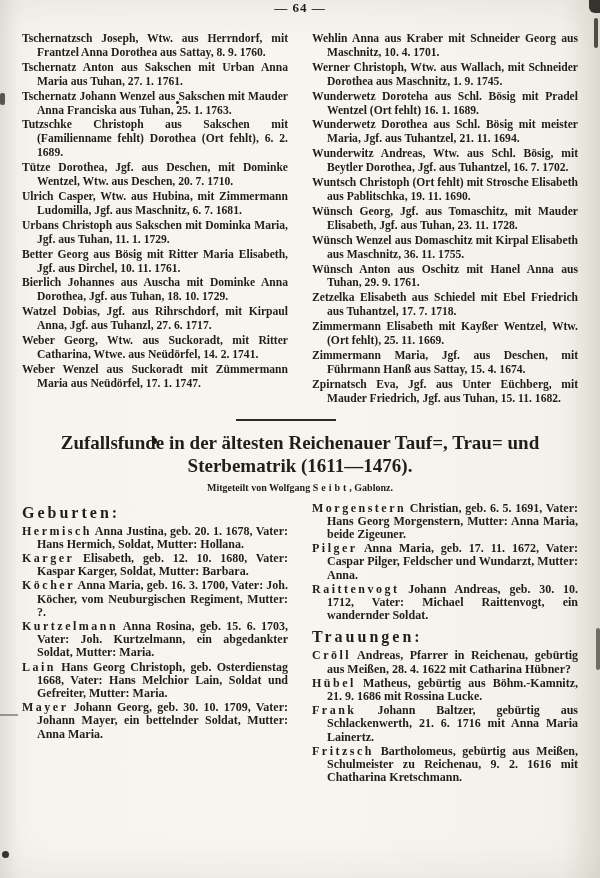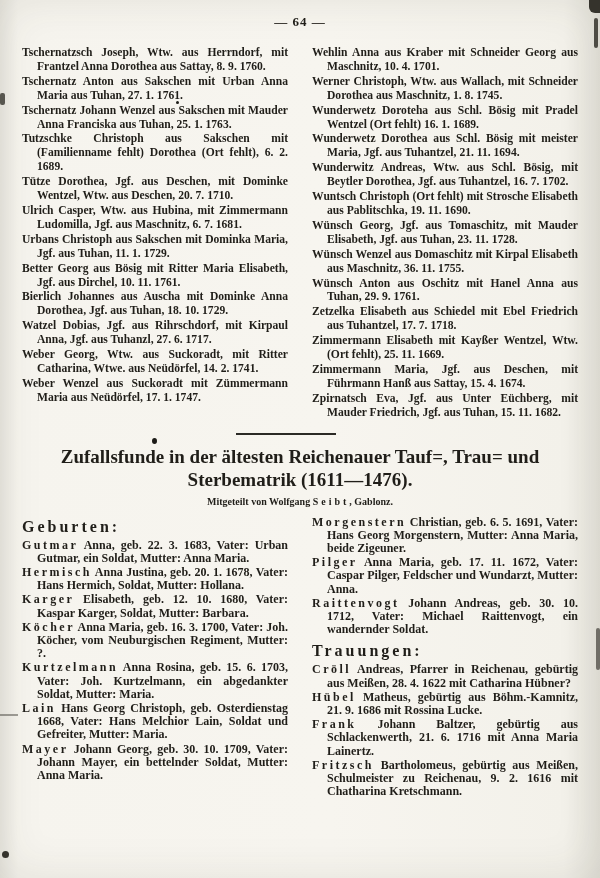--- a/index.html
+++ b/index.html
@@ -7,21 +7,20 @@
   .page {
     position: relative;
     width: 600px;
     height: 878px;
     margin: 0 auto;
     background: linear-gradient(90deg, #e9e7e0 0%, #f6f4ee 3%, #f7f5ef 55%, #f3f1ea 94%, #e4e2da 100%);
     box-shadow: inset 0 0 45px rgba(60,55,40,0.10);
     color: #201e19;
     font-family: "Liberation Serif", "DejaVu Serif", serif;
     overflow: hidden;
-    padding-top: 14px;
   }
   .page-number {
     text-align: center;
     font-size: 13px;
     font-weight: bold;
     letter-spacing: 1px;
     margin-bottom: 16px;
   }
   .cols {
     display: flex;
@@ -98,21 +97,21 @@
         <p class="entry">Ulrich Casper, Wtw. aus Hubina, mit Zimmermann Ludomilla, Jgf. aus Maschnitz, 6. 7. 1681.</p>
         <p class="entry">Urbans Christoph aus Sakschen mit Dominka Maria, Jgf. aus Tuhan, 11. 1. 1729.</p>
         <p class="entry">Better Georg aus Bösig mit Ritter Maria Elisabeth, Jgf. aus Dirchel, 10. 11. 1761.</p>
         <p class="entry">Bierlich Johannes aus Auscha mit Dominke Anna Dorothea, Jgf. aus Tuhan, 18. 10. 1729.</p>
         <p class="entry">Watzel Dobias, Jgf. aus Rihrschdorf, mit Kirpaul Anna, Jgf. aus Tuhanzl, 27. 6. 1717.</p>
         <p class="entry">Weber Georg, Wtw. aus Suckoradt, mit Ritter Catharina, Wtwe. aus Neüdörfel, 14. 2. 1741.</p>
         <p class="entry">Weber Wenzel aus Suckoradt mit Zümmermann Maria aus Neüdörfel, 17. 1. 1747.</p>
       </div>
     <div class="col" data-list="register.right_entries">
         <p class="entry">Wehlin Anna aus Kraber mit Schneider Georg aus Maschnitz, 10. 4. 1701.</p>
-        <p class="entry">Werner Christoph, Wtw. aus Wallach, mit Schneider Dorothea aus Maschnitz, 1. 8. 1745.</p>
+        <p class="entry">Werner Christoph, Wtw. aus Wallach, mit Schneider Dorothea aus Maschnitz, 1. 9. 1745.</p>
         <p class="entry">Wunderwetz Doroteha aus Schl. Bösig mit Pradel Wentzel (Ort fehlt) 16. 1. 1689.</p>
         <p class="entry">Wunderwetz Dorothea aus Schl. Bösig mit meister Maria, Jgf. aus Tuhantzel, 21. 11. 1694.</p>
         <p class="entry">Wunderwitz Andreas, Wtw. aus Schl. Bösig, mit Beytler Dorothea, Jgf. aus Tuhantzel, 16. 7. 1702.</p>
         <p class="entry">Wuntsch Christoph (Ort fehlt) mit Strosche Elisabeth aus Pablitschka, 19. 11. 1690.</p>
         <p class="entry">Wünsch Georg, Jgf. aus Tomaschitz, mit Mauder Elisabeth, Jgf. aus Tuhan, 23. 11. 1728.</p>
         <p class="entry">Wünsch Wenzel aus Domaschitz mit Kirpal Elisabeth aus Maschnitz, 36. 11. 1755.</p>
         <p class="entry">Wünsch Anton aus Oschitz mit Hanel Anna aus Tuhan, 29. 9. 1761.</p>
         <p class="entry">Zetzelka Elisabeth aus Schiedel mit Ebel Friedrich aus Tuhantzel, 17. 7. 1718.</p>
         <p class="entry">Zimmermann Elisabeth mit Kayßer Wentzel, Wtw. (Ort fehlt), 25. 11. 1669.</p>
         <p class="entry">Zimmermann Maria, Jgf. aus Deschen, mit Führmann Hanß aus Sattay, 15. 4. 1674.</p>
@@ -123,21 +122,20 @@
   <div class="divider"></div>
 
   <h1 class="title">Zufallsfunde in der ältesten Reichenauer Tauf=, Trau= und Sterbematrik (1611—1476).</h1>
 
   <div class="byline"><span>Mitgeteilt von Wolfgang </span><span class="sperr">Seibt</span><span>, Gablonz.</span></div>
 
   <div class="cols lower-cols">
     <div class="col">
       <div class="sub-header">Geburten:</div>
       <div data-list="article.births_left">
-          <p class="entry"><span class="sperr">Gutmar</span> Anna, geb. 22. 3. 1683, Vater: Urban Gutmar, ein Soldat, Mutter: Anna Maria.</p>
           <p class="entry"><span class="sperr">Hermisch</span> Anna Justina, geb. 20. 1. 1678, Vater: Hans Hermich, Soldat, Mutter: Hollana.</p>
           <p class="entry"><span class="sperr">Karger</span> Elisabeth, geb. 12. 10. 1680, Vater: Kaspar Karger, Soldat, Mutter: Barbara.</p>
           <p class="entry"><span class="sperr">Köcher</span> Anna Maria, geb. 16. 3. 1700, Vater: Joh. Köcher, vom Neuburgischen Regiment, Mutter: ?.</p>
           <p class="entry"><span class="sperr">Kurtzelmann</span> Anna Rosina, geb. 15. 6. 1703, Vater: Joh. Kurtzelmann, ein abgedankter Soldat, Mutter: Maria.</p>
           <p class="entry"><span class="sperr">Lain</span> Hans Georg Christoph, geb. Osterdienstag 1668, Vater: Hans Melchior Lain, Soldat und Gefreiter, Mutter: Maria.</p>
           <p class="entry"><span class="sperr">Mayer</span> Johann Georg, geb. 30. 10. 1709, Vater: Johann Mayer, ein bettelnder Soldat, Mutter: Anna Maria.</p>
         </div>
     </div>
     <div class="col">
       <div data-list="article.births_right">

